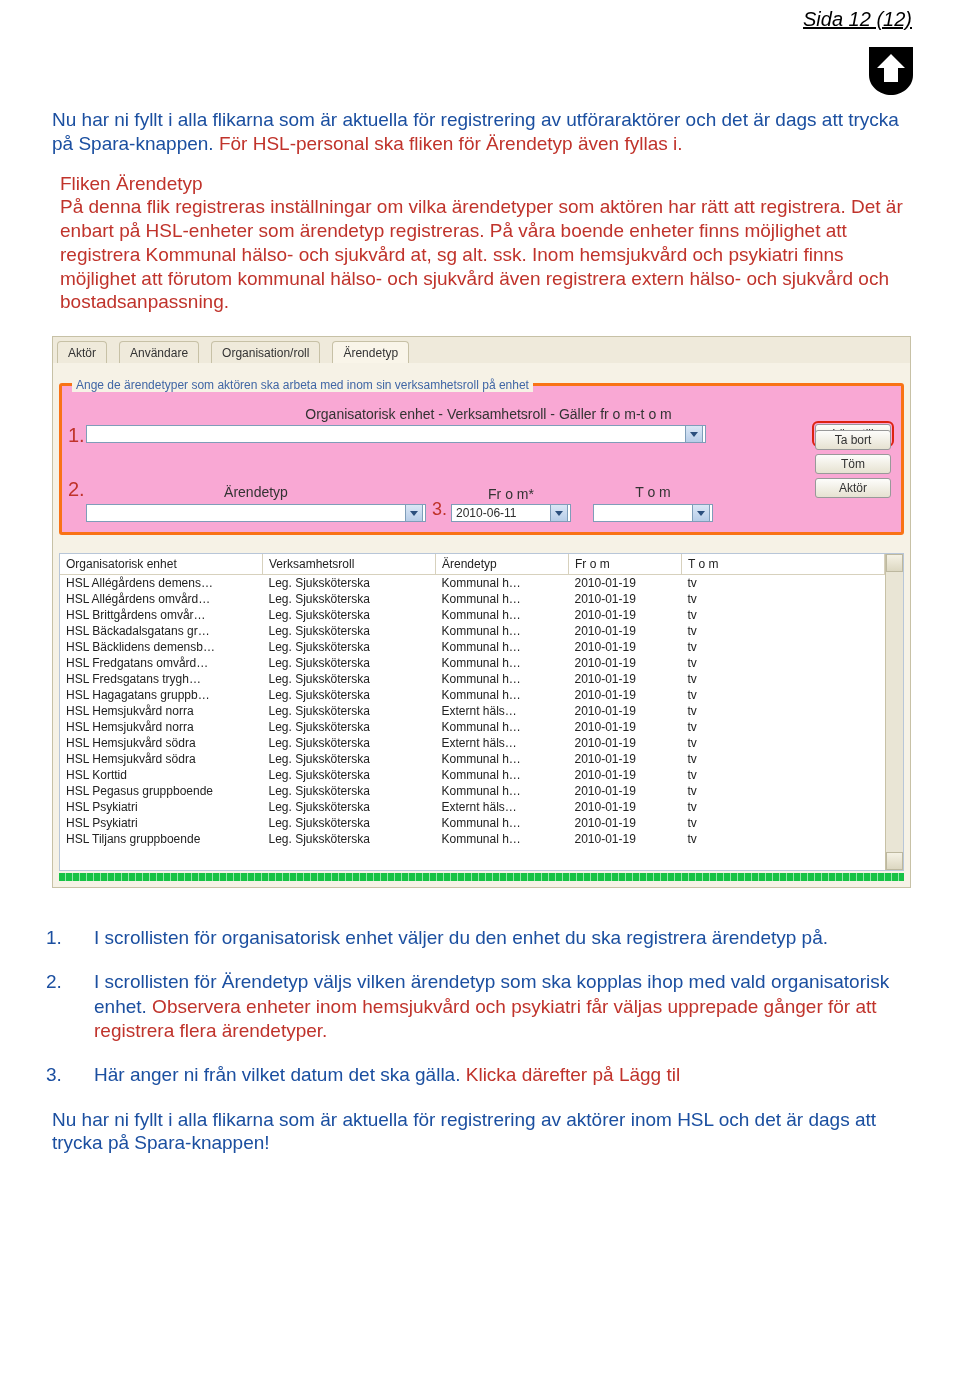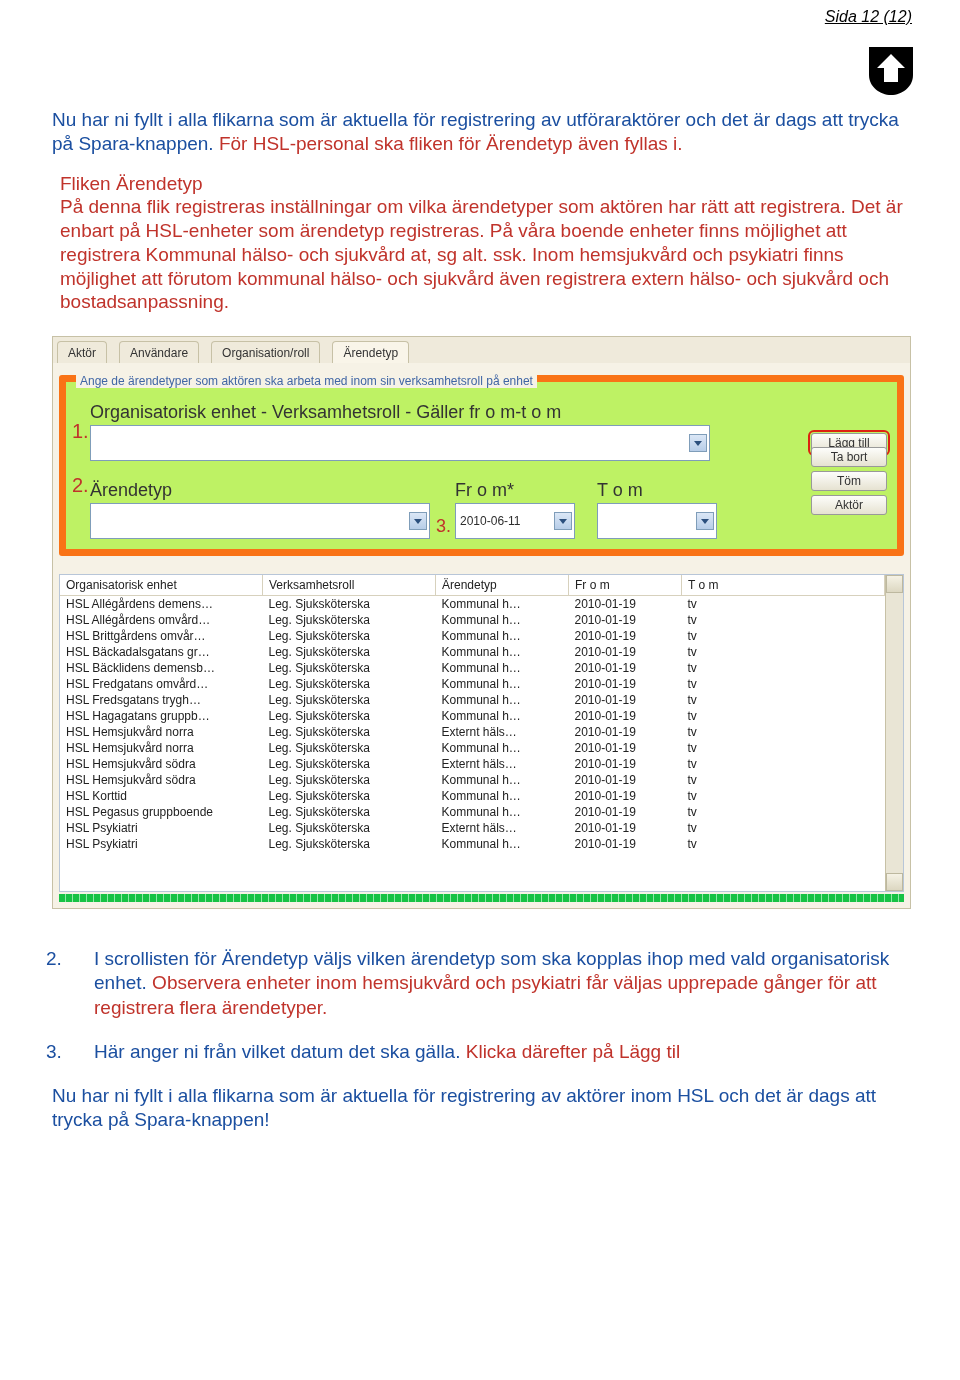--- a/index.html
+++ b/index.html
@@ -15,21 +15,21 @@
     width: 960px;
     min-height: 1380px;
     padding: 18px 48px 40px 52px;
     box-sizing: border-box;
   }
   .pagenum {
     position: absolute;
     top: 8px;
     right: 48px;
     font-style: italic;
-    font-size: 16px;
+    font-size: 20px;
     text-decoration: underline;
   }
   .shield {
     position: absolute;
     top: 46px;
     right: 46px;
     width: 46px;
     height: 50px;
   }
   .body-text {
@@ -68,53 +68,54 @@
     background: #efeadb;
     margin-right: 2px;
     color: #333;
     font-size: 12px;
   }
   .tab.active {
     background: #f9f5e9;
     font-weight: normal;
   }
   .group {
-    margin: 12px 6px 6px 6px;
-    border: 7px solid #f97316;
+    margin: 20px 6px 6px 6px;
+    border: 3px solid #f97316;
     border-radius: 3px;
     padding: 20px 10px 10px 20px;
     position: relative;
-    background: #bef264;
+    background: #f9a8d4;
   }
   .group-legend {
     position: absolute;
     top: -8px;
     left: 10px;
     background: #f6f2e6;
     color: #4066a5;
     padding: 0 4px;
     font-size: 12px;
   }
   .row-label {
-    font-size: 18px;
+    font-size: 14px;
     color: #333;
     margin-bottom: 2px;
+    text-align: center;
   }
   .formrow {
     display: flex;
     align-items: center;
     gap: 6px;
     margin-bottom: 10px;
   }
   .combo {
     display: inline-flex;
     align-items: center;
     background: #fff;
     border: 1px solid #7f9db9;
-    height: 36px;
+    height: 18px;
     padding: 0 2px 0 4px;
     box-sizing: border-box;
   }
   .combo .drop {
     width: 16px;
     height: 16px;
     background: linear-gradient(#dbe7f6, #b7cde8);
     border: 1px solid #7f9db9;
     margin-left: 4px;
     display: inline-flex;
@@ -413,30 +414,40 @@
                 <td>2010-01-19</td>
                 <td>tv</td>
               </tr>
               <tr>
                 <td>HSL Psykiatri</td>
                 <td>Leg. Sjuksköterska</td>
                 <td>Kommunal h…</td>
                 <td>2010-01-19</td>
                 <td>tv</td>
               </tr>
+              <tr>
+                <td>HSL Tiljans gruppboende</td>
+                <td>Leg. Sjuksköterska</td>
+                <td>Kommunal h…</td>
+                <td>2010-01-19</td>
+                <td>tv</td>
+              </tr>
             </tbody>
         </table>
       </div>
       <div class="vscroll"></div>
     </div>
 
     <div class="greenbar"></div>
   </div>
 
   <div class="numblock">
+    <div class="item blue">
+      <span class="n">1.</span><span>I scrollisten för organisatorisk enhet väljer du den enhet du ska registrera ärendetyp på.</span>
+    </div>
     <div class="item">
       <span class="n blue">2.</span><span class="blue">I scrollisten för Ärendetyp väljs vilken ärendetyp som ska kopplas ihop med vald organisatorisk enhet.</span><span class="red"> Observera enheter inom hemsjukvård och psykiatri får väljas upprepade gånger för att registrera flera ärendetyper.</span>
     </div>
     <div class="item">
       <span class="n blue">3.</span><span class="blue">Här anger ni från vilket datum det ska gälla.</span><span class="red"> Klicka därefter på Lägg til</span>
     </div>
   </div>
 
   <div class="body-text blue final">Nu har ni fyllt i alla flikarna som är aktuella för registrering av aktörer inom HSL och det är dags att trycka på Spara-knappen!</div>
 

